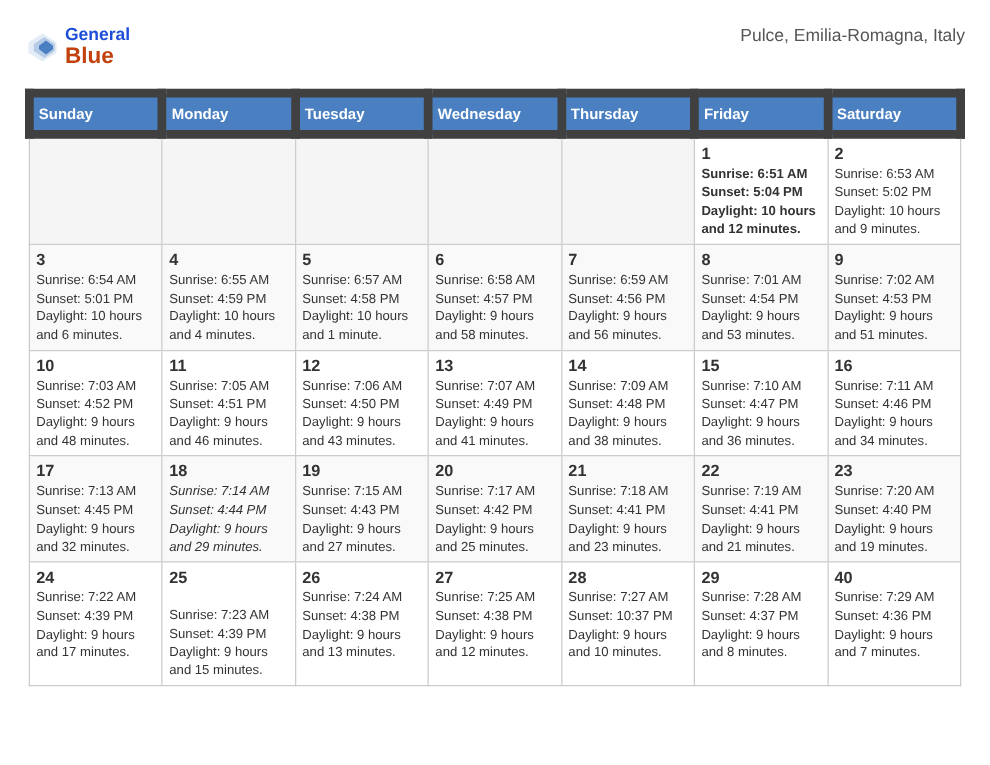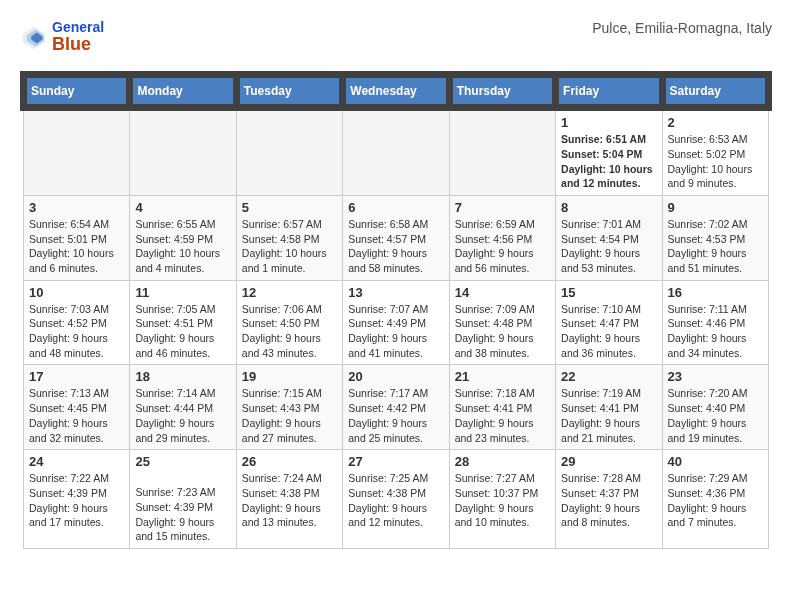--- a/index.html
+++ b/index.html
@@ -235,21 +235,21 @@
       </tr>
       <tr>
         <td class="alt-row">
           <div class="day-num">17</div>
           <div class="day-info" style="white-space: pre-line;">Sunrise: 7:13 AM
 Sunset: 4:45 PM
 Daylight: 9 hours and 32 minutes.</div>
         </td>
         <td class="alt-row">
           <div class="day-num">18</div>
-          <div class="day-info" style="white-space: pre-line;">Sunrise: 7:14 AM
+          <div class="day-info" style="white-space: pre-line; font-style: italic;">Sunrise: 7:14 AM
 Sunset: 4:44 PM
 Daylight: 9 hours and 29 minutes.</div>
         </td>
         <td class="alt-row">
           <div class="day-num">19</div>
           <div class="day-info" style="white-space: pre-line;">Sunrise: 7:15 AM
 Sunset: 4:43 PM
 Daylight: 9 hours and 27 minutes.</div>
         </td>
         <td class="alt-row">

